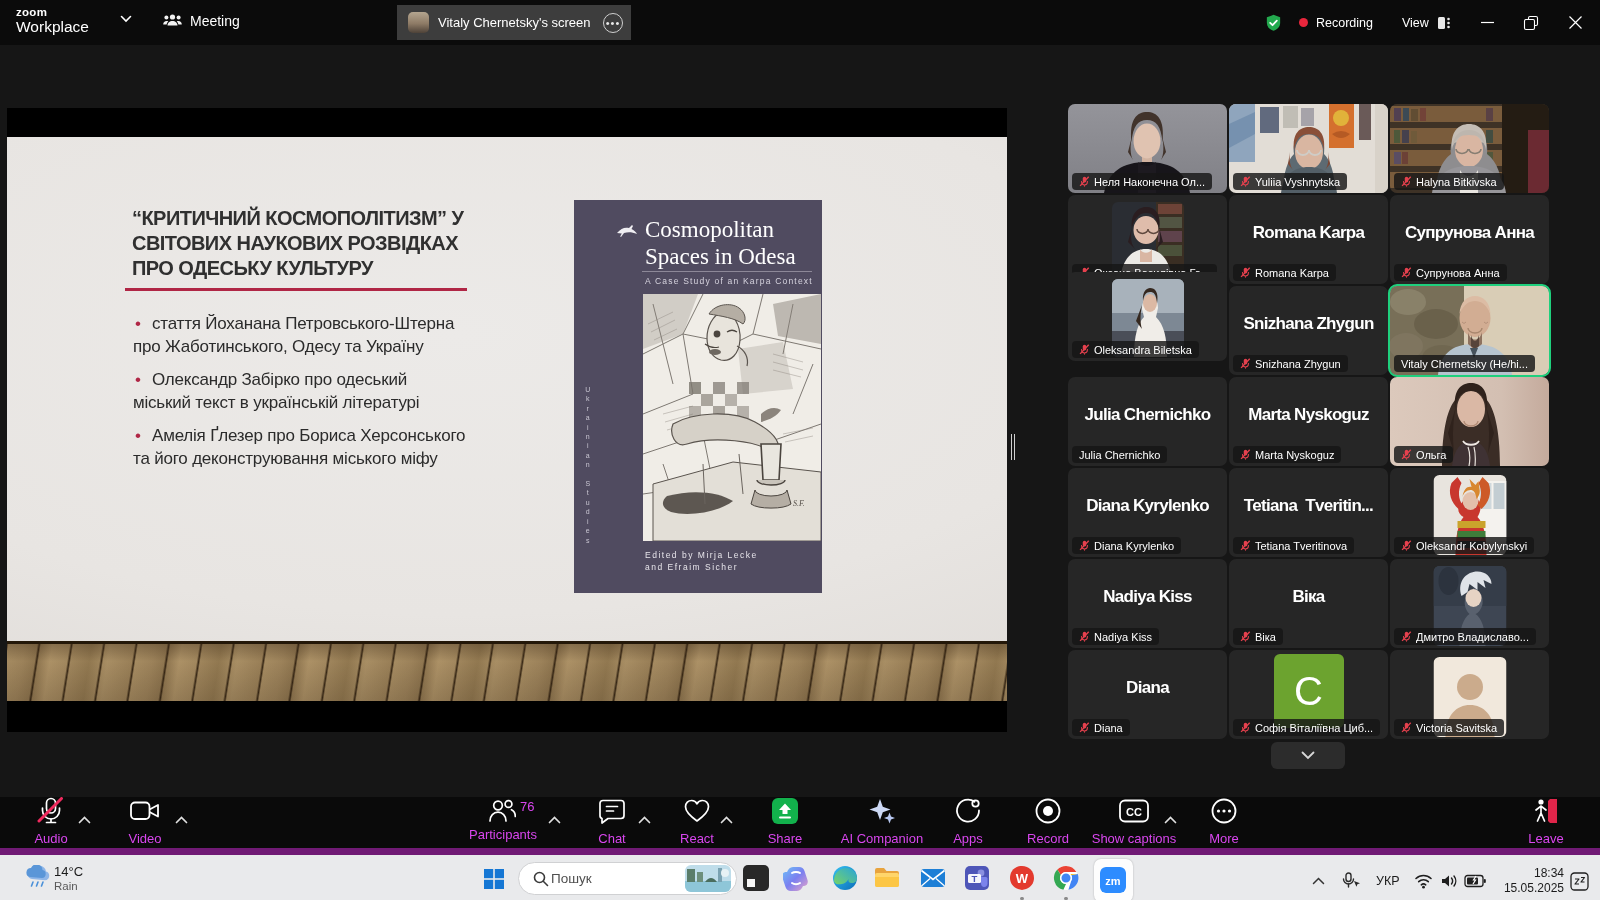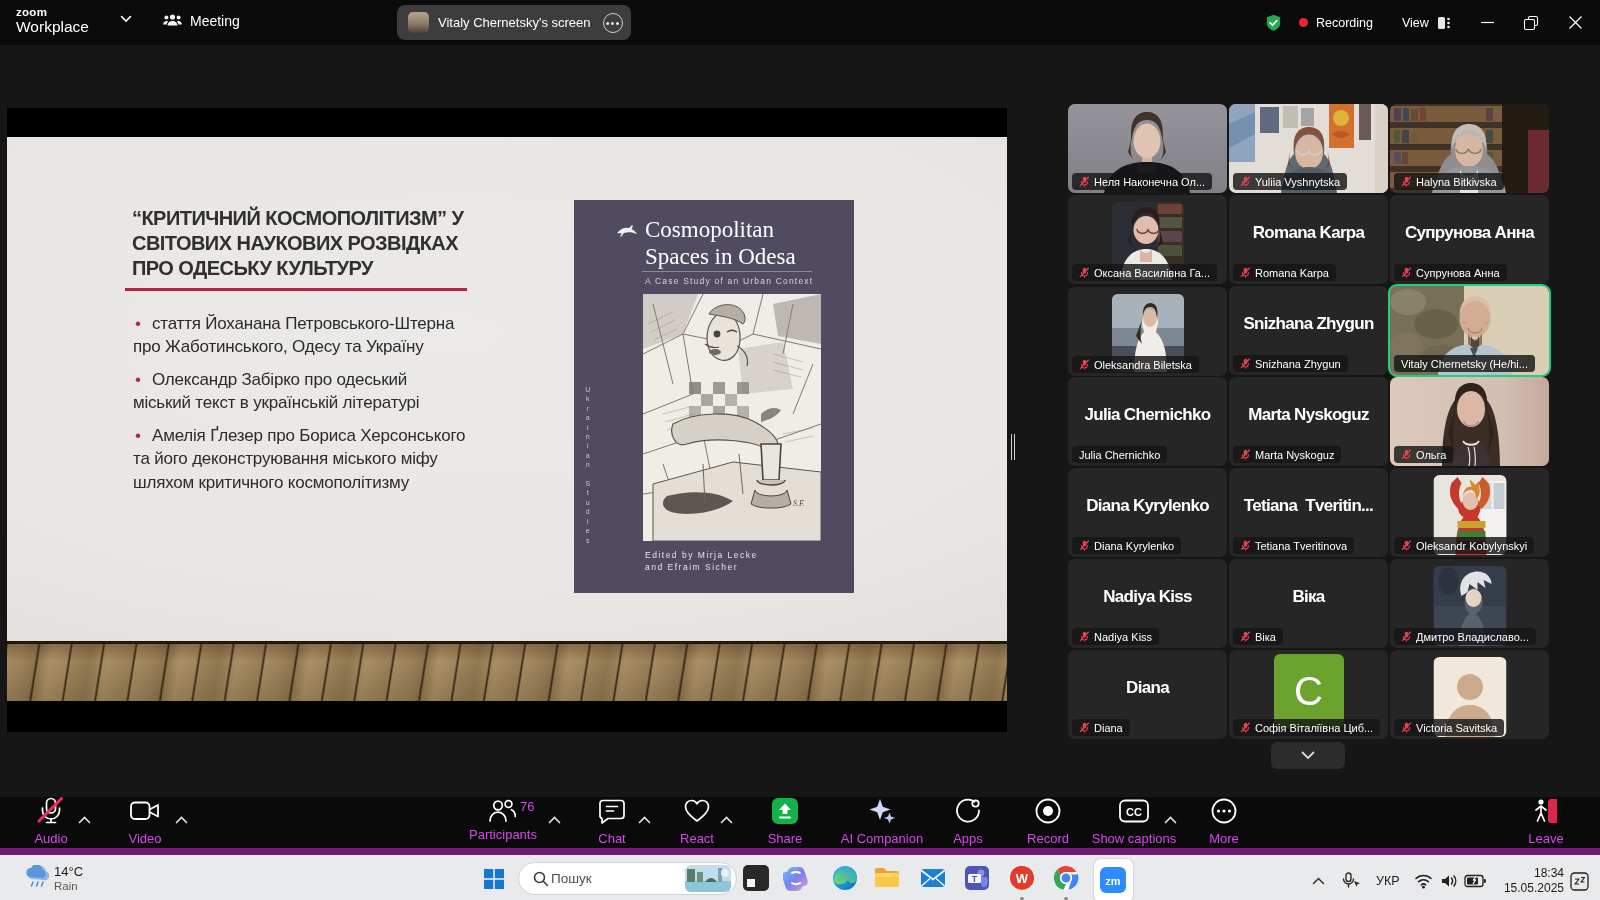--- a/index.html
+++ b/index.html
@@ -8,21 +8,21 @@
   #app { position:relative; width:1600px; height:900px; }
 
   
   #titlebar { position:absolute; left:0; top:0; width:1600px; height:45px; background:#0b0b0b; color:#fff; }
   .zlogo { position:absolute; left:16px; top:6px; }
   .zlogo .z1 { font-size:11.5px; font-weight:bold; letter-spacing:.3px; }
   .zlogo .z2 { font-size:15.5px; margin-top:0px; }
   .tb-chev { position:absolute; left:120px; top:15px; }
   .meeting-tab { position:absolute; left:163px; top:12px; color:#fff; font-size:14px; }
   .share-tab { position:absolute; left:397px; top:5px; width:234px; height:35px; background:#3d3d3d;
-     border-radius:8px; color:#fff; font-size:13px; display:flex; align-items:center; }
+     border-radius:0; color:#fff; font-size:13px; display:flex; align-items:center; }
   .share-tab .avatar { width:21px; height:21px; border-radius:5px; margin-left:11px;
      background:linear-gradient(180deg,#b4a58f 0%,#8e7b66 55%,#4e4238 100%); }
   .share-tab .txt { margin-left:9px; }
   .share-tab .dots { margin-left:auto; margin-right:8px; width:20px; height:20px; border:1.4px solid #cfcfcf;
      border-radius:50%; display:flex; align-items:center; justify-content:center; font-size:11px; color:#e8e8e8; letter-spacing:1px;}
   .rec-area { position:absolute; left:1260px; top:0; height:45px; display:flex; align-items:center; color:#fff; }
   .win-btn { position:absolute; top:0; width:44px; height:45px; display:flex; align-items:center; justify-content:center; }
 
   
   #sharevideo { position:absolute; left:7px; top:108px; width:1000px; height:624px; background:#000; }
@@ -36,21 +36,21 @@
   .bull { color:#b02645; }
   
   #floor { position:absolute; left:0; top:504px; width:1000px; height:60px;
      background:
        repeating-linear-gradient(99deg, rgba(45,30,14,.9) 0px, rgba(45,30,14,0) 1.6px, rgba(45,30,14,0) 30px, rgba(45,30,14,.9) 32px),
        repeating-linear-gradient(99deg, #a68c62 0px, #9c825a 18px, #8d744e 32px, #ac9166 45px, #a0865d 64px, #917850 84px, #a88e64 102px, #987e56 128px);
      border-top:3px solid #241809; }
   #floor:after { content:""; position:absolute; inset:0; background:linear-gradient(180deg, rgba(50,32,16,.3), rgba(0,0,0,0) 30%, rgba(30,18,8,.15) 100%); }
 
   
-  #cover { position:absolute; left:567px; top:63px; width:280px; height:393px; background:#504b60; }
+  #cover { position:absolute; left:567px; top:63px; width:248px; height:393px; background:#504b60; }
 
   
   .handle { position:absolute; left:1011px; top:434px; width:1px; height:26px; background:#cfcfcf; }
   .handle2 { position:absolute; left:1014px; top:434px; width:1px; height:26px; background:#cfcfcf; }
 
   
   .tile { position:absolute; width:159px; height:89px; background:#262626; border-radius:7px; overflow:hidden; }
   .tile.speak { outline:2px solid #1fd07d; }
   .tname { position:absolute; width:100%; text-align:center; top:28px; color:#fff;
      font-size:17px; letter-spacing:-0.7px; font-weight:bold; }
@@ -139,29 +139,28 @@
       <div id="slide">
     <div class="sl-title">“КРИТИЧНИЙ КОСМОПОЛІТИЗМ” У<br>СВІТОВИХ НАУКОВИХ РОЗВІДКАХ<br>ПРО ОДЕСЬКУ КУЛЬТУРУ</div>
     <div class="sl-redline"></div>
     <div class="sl-body">
       <p style="position:relative;padding-left:19px;"><span class="bull" style="position:absolute;left:2px;">•</span>стаття Йоханана Петровського-Штерна</p>
       <p>про Жаботинського, Одесу та Україну</p>
       <p style="position:relative;padding-left:19px;margin-top:9.5px;"><span class="bull" style="position:absolute;left:2px;">•</span>Олександр Забірко про одеський</p>
       <p>міський текст в українській літературі</p>
       <p style="position:relative;padding-left:19px;margin-top:9.5px;"><span class="bull" style="position:absolute;left:2px;">•</span>Амелія Ґлезер про Бориса Херсонського</p>
       <p>та його деконструювання міського міфу</p>
-      <p>шляхом критичного космополітизму</p>
     </div>
     <div id="cover">
       <div style="position:absolute;left:71px;top:16px;color:#fff;font-family:'Liberation Serif',serif;font-size:23px;line-height:27px;">Cosmopolitan<br>Spaces in Odesa</div>
       <svg style="position:absolute;left:42px;top:24px;" width="22" height="14" viewBox="0 0 22 14">
             <path d="M1 9 C5 4 9 3 13 4 L16 1 L17 2 L15.5 5 C18 6 20 8 21 10 C16 8 12 8 8 9 L5 13 L4.2 12.5 L5.8 9.4 C4 9.2 2.5 9.1 1 9 Z" fill="#efeef2"></path>
           </svg>
       <div style="position:absolute;left:68px;top:70.5px;width:170px;height:1px;background:#8d8898;"></div>
-      <div style="position:absolute;left:71px;top:76px;color:#d6d3de;font-size:8.5px;letter-spacing:1.2px;">A Case Study of an Urban Context</div>
+      <div style="position:absolute;left:71px;top:76px;color:#d6d3de;font-size:8.5px;letter-spacing:1.2px;">A Case Study of an Karpa Context</div>
       <svg id="bookart" style="position:absolute;left:69px;top:94px;" width="178" height="247" viewBox="0 0 178 247">
         <rect width="178" height="247" fill="#f0ede7"></rect>
         <g stroke="#6a645e" stroke-width="1" fill="none" opacity=".85">
           <path d="M0 60 L40 40 L60 0 M40 40 L90 50 M0 120 L50 100 L40 40"></path>
           <path d="M120 0 L110 40 L178 55 M110 40 L90 50"></path>
           <path d="M0 160 L60 140 L120 150 L178 130"></path>
           <path d="M60 140 L70 190 M120 150 L130 200"></path>
           <path d="M0 200 L70 190 L130 200 L178 185"></path>
           <path d="M10 10 L30 90 M150 10 L140 60 M170 70 L150 120 M20 170 L40 230 M100 210 L140 240"></path>
         </g>
@@ -355,21 +354,21 @@
       <div class="lab"><svg width="11" height="11" viewBox="0 0 12 12">
             <g fill="#e5414e">
               <rect x="4.1" y="0.8" width="3.8" height="6.2" rx="1.9"></rect>
               <path d="M2.3 5.4 v1.2 a3.7 3.7 0 0 0 7.4 0 V5.4 h-1.1 v1.2 a2.6 2.6 0 0 1 -5.2 0 V5.4 Z"></path>
               <rect x="5.5" y="10" width="1" height="1.6"></rect>
             </g>
             <path d="M1.2 10.8 L10.6 0.9" stroke="#e5414e" stroke-width="1.5"></path>
           </svg>Супрунова Анна</div>
     </div>
 
-    <div class="tile" style="left:1068px;top:287px;">
+    <div class="tile" style="left:1068px;top:272px;">
       <svg class="pav" width="72" height="78" viewBox="0 0 72 78" style="border-radius:6px;">
           <rect width="72" height="78" fill="#8b97a2"></rect>
           <rect y="0" width="72" height="34" fill="#a8b2bb"></rect>
           <rect y="34" width="72" height="18" fill="#7d8894"></rect>
           <rect y="52" width="72" height="26" fill="#4a4e58"></rect>
           <path d="M22 78 C22 56 26 44 32 38 L30 30 C30 22 34 18 38 18 C43 18 46 22 46 29 L44 38 C52 46 55 58 55 78 Z" fill="#f0ede8"></path>
           <ellipse cx="38" cy="24" rx="7" ry="9" fill="#dcb9a4"></ellipse>
           <path d="M31 22 C30 12 35 9 38 9 C43 9 47 13 45 24 C44 15 42 13 38 13 C34 13 32 16 31 22 Z" fill="#35281f"></path>
           <path d="M30 26 C28 36 28 44 30 50 L24 42 Z" fill="#35281f"></path>
         </svg>

